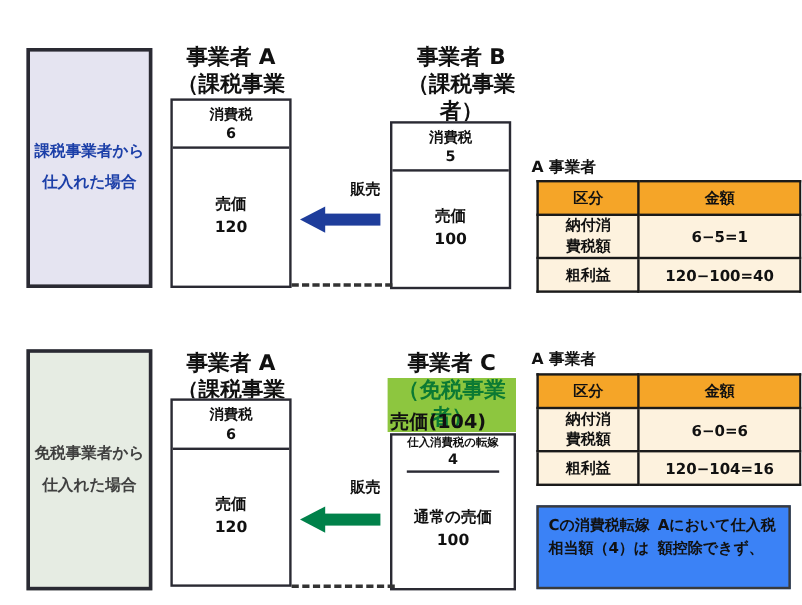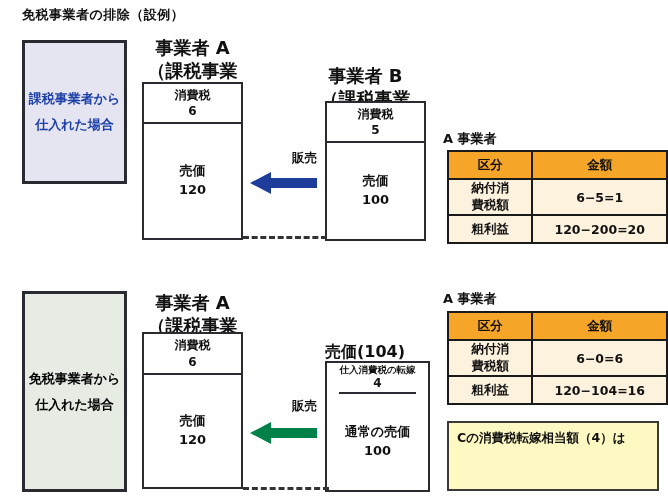--- a/index.html
+++ b/index.html
@@ -10,27 +10,27 @@
     overflow:hidden;
   }
   .page-title { position:absolute; left:22px; top:6px; font-size:13px; letter-spacing:0.5px; }
 
   
   .case-box {
     position:absolute; left:22px; width:105px; border:3px solid #2a2a33;
     display:flex; flex-direction:column; justify-content:center;
     text-align:center; font-size:13px; line-height:2.0;
   }
-  .case-top    { top:40px;  height:144px; background:#e5e4f1; color:#1c3fa8; }
-  .case-bottom { top:291px; height:201px; background:#e6ece3; color:#000000; }
+  .case-top    { top:40px;  height:200px; background:#e5e4f1; color:#1c3fa8; }
+  .case-bottom { top:291px; height:201px; background:#e6ece3; color:#404040; }
 
   
   .dealer-head { position:absolute; text-align:center; font-size:18px; line-height:1.25; }
   .head-a-top    { left:142px; top:37px;  width:101px; }
-  .head-b-top    { left:315px; top:37px;  width:101px;margin-top:28px; }
+  .head-b-top    { left:334px; top:37px;  width:101px; }
   .head-a-bottom { left:142px; top:292px; width:101px; }
   .head-c-bottom { left:323px; top:292px; width:107px; }
   .hl-green { display:inline-block; background:#8dc63f; color:#0b7a33; padding:0 2px; }
 
   
   .dealer-box {
     position:absolute; background:#fff; border:2.5px solid #2a2a33;
     display:flex; flex-direction:column; text-align:center;
   }
   .box-a-top    { left:142px; top:82px;  width:101px; height:158px; }
@@ -75,30 +75,29 @@
     border:2.5px solid #1a1a1a; text-align:center; font-size:12.5px;
     font-weight:bold; height:28px; padding:0 21px;
   }
   table.result th { background:#f5a528; width:99px; }
   table.result th + th { width:101px; }
   table.result td { background:#fdf2de; }
 
   
   .note {
     position:absolute; left:447px; top:421px; width:212px; height:70px;
-    background:#fef9c3; border:2.5px solid #3a3a3a; padding:6px 8px;
-    font-size:12.5px; line-height:1.5; display:flex; flex-direction:column; justify-content:space-between;
+    background:#3b82f6; border:2.5px solid #3a3a3a; padding:6px 8px;
+    font-size:12.5px; line-height:1.5; display:flex; flex-direction:row; justify-content:flex-end;
   }
 </style>
 </head>
 <body>
 
 <div class="stage">
 
-  <div class="page-title">免税事業者の排除（設例）</div>
 
   <div class="case-box case-top">
     <div>課税事業者から</div>
     <div>仕入れた場合</div>
   </div>
 
   <div class="dealer-head head-a-top">
     <div>事業者 A</div>
     <div>（課税事業者）</div>
   </div>
@@ -141,21 +140,21 @@
         <tr>
       <th>区分</th>
       <th>金額</th>
     </tr>
     <tr>
       <td>納付消費税額</td>
       <td>6−5=1</td>
     </tr>
     <tr>
       <td>粗利益</td>
-      <td>120−200=20</td>
+      <td>120−100=40</td>
     </tr>
   </tbody>
     </table>
 
   <div class="case-box case-bottom">
     <div>免税事業者から</div>
     <div>仕入れた場合</div>
   </div>
 
   <div class="dealer-head head-a-bottom">
@@ -166,20 +165,24 @@
     <div class="comp-tax">
       <div>消費税</div>
       <div>6</div>
     </div>
     <div class="comp-price">
       <div>売価</div>
       <div>120</div>
     </div>
   </div>
 
+  <div class="dealer-head head-c-bottom">
+    <div>事業者 C</div>
+    <div><span class="hl-green">（免税事業者）</span></div>
+  </div>
   <div class="price-over">売価(104)</div>
   <div class="dealer-box box-c-bottom">
     <div class="comp-tax">
       <div class="small-label">仕入消費税の転嫁</div>
       <div>4</div>
     </div>
     <div class="comp-price">
       <div>通常の売価</div>
       <div>100</div>
     </div>
@@ -205,15 +208,16 @@
     </tr>
     <tr>
       <td>粗利益</td>
       <td>120−104=16</td>
     </tr>
   </tbody>
     </table>
 
   <div class="note">
     <div>Cの消費税転嫁相当額（4）は</div>
+    <div>Aにおいて仕入税額控除できず、</div>
   </div>
 
 </div>
 
 </body></html>

